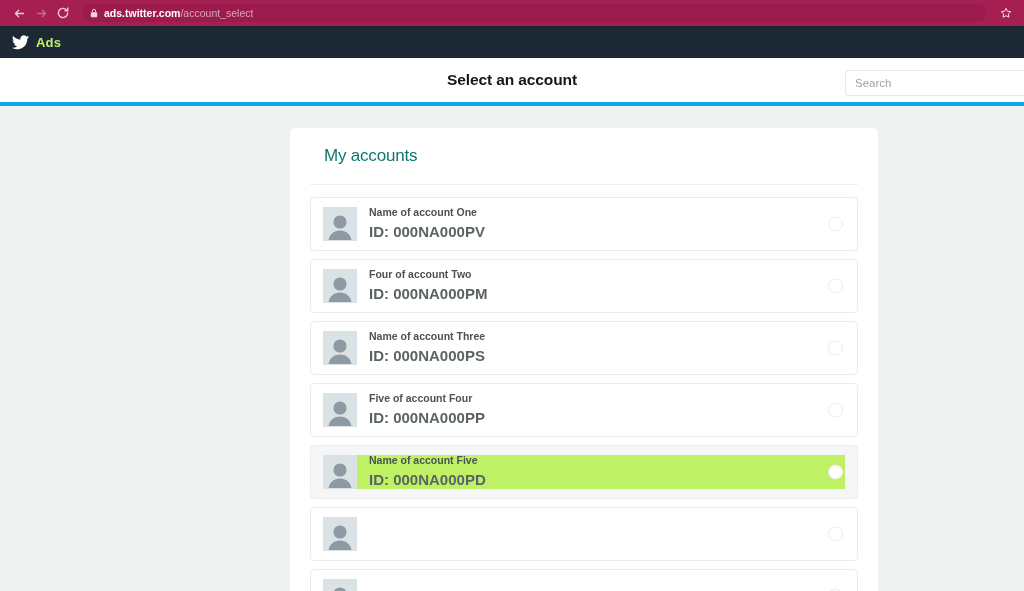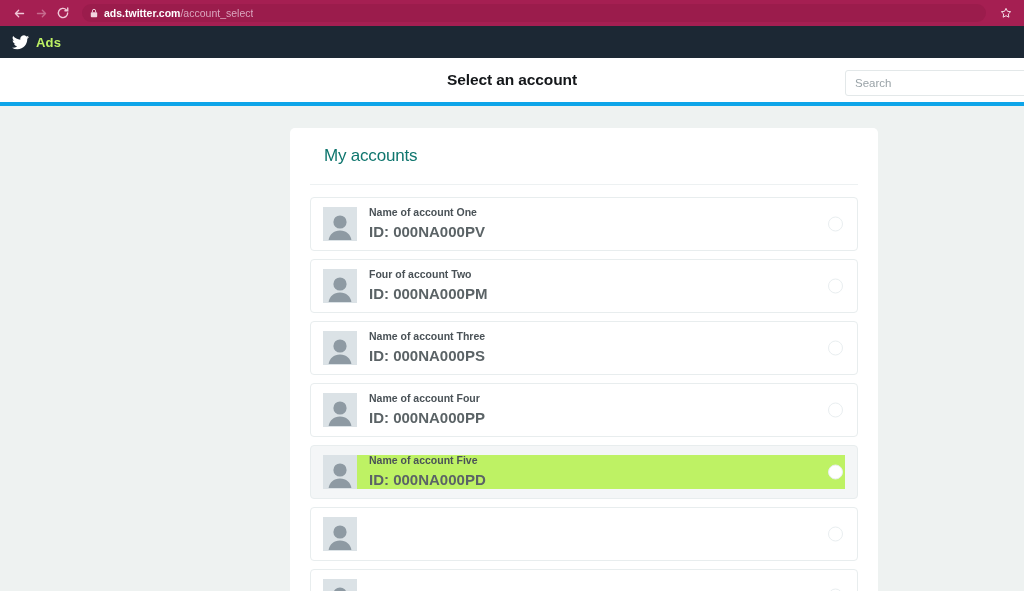--- a/index.html
+++ b/index.html
@@ -351,21 +351,21 @@
 
   <div class="account-row">
     <div class="row-inner">
       <div class="avatar">
         <svg width="34" height="30" viewBox="0 0 34 30">
           <circle cx="17" cy="11" r="6.6" fill="#8e9aa3"></circle>
           <path d="M17 19.5c-6.2 0-10.6 4-11.4 9.5h22.8c-.8-5.5-5.2-9.5-11.4-9.5z" fill="#8e9aa3"></path>
         </svg>
       </div>
       <div class="row-text">
-        <div class="account-name">Name of account Four</div>
+        <div class="account-name">Five of account Four</div>
         <div class="account-id">ID: 000NA000PP</div>
       </div>
     </div>
     <div class="radio"></div>
   </div>
 
   <div class="account-row hovered">
     <div class="row-inner">
       <div class="avatar">
         <svg width="34" height="30" viewBox="0 0 34 30">

